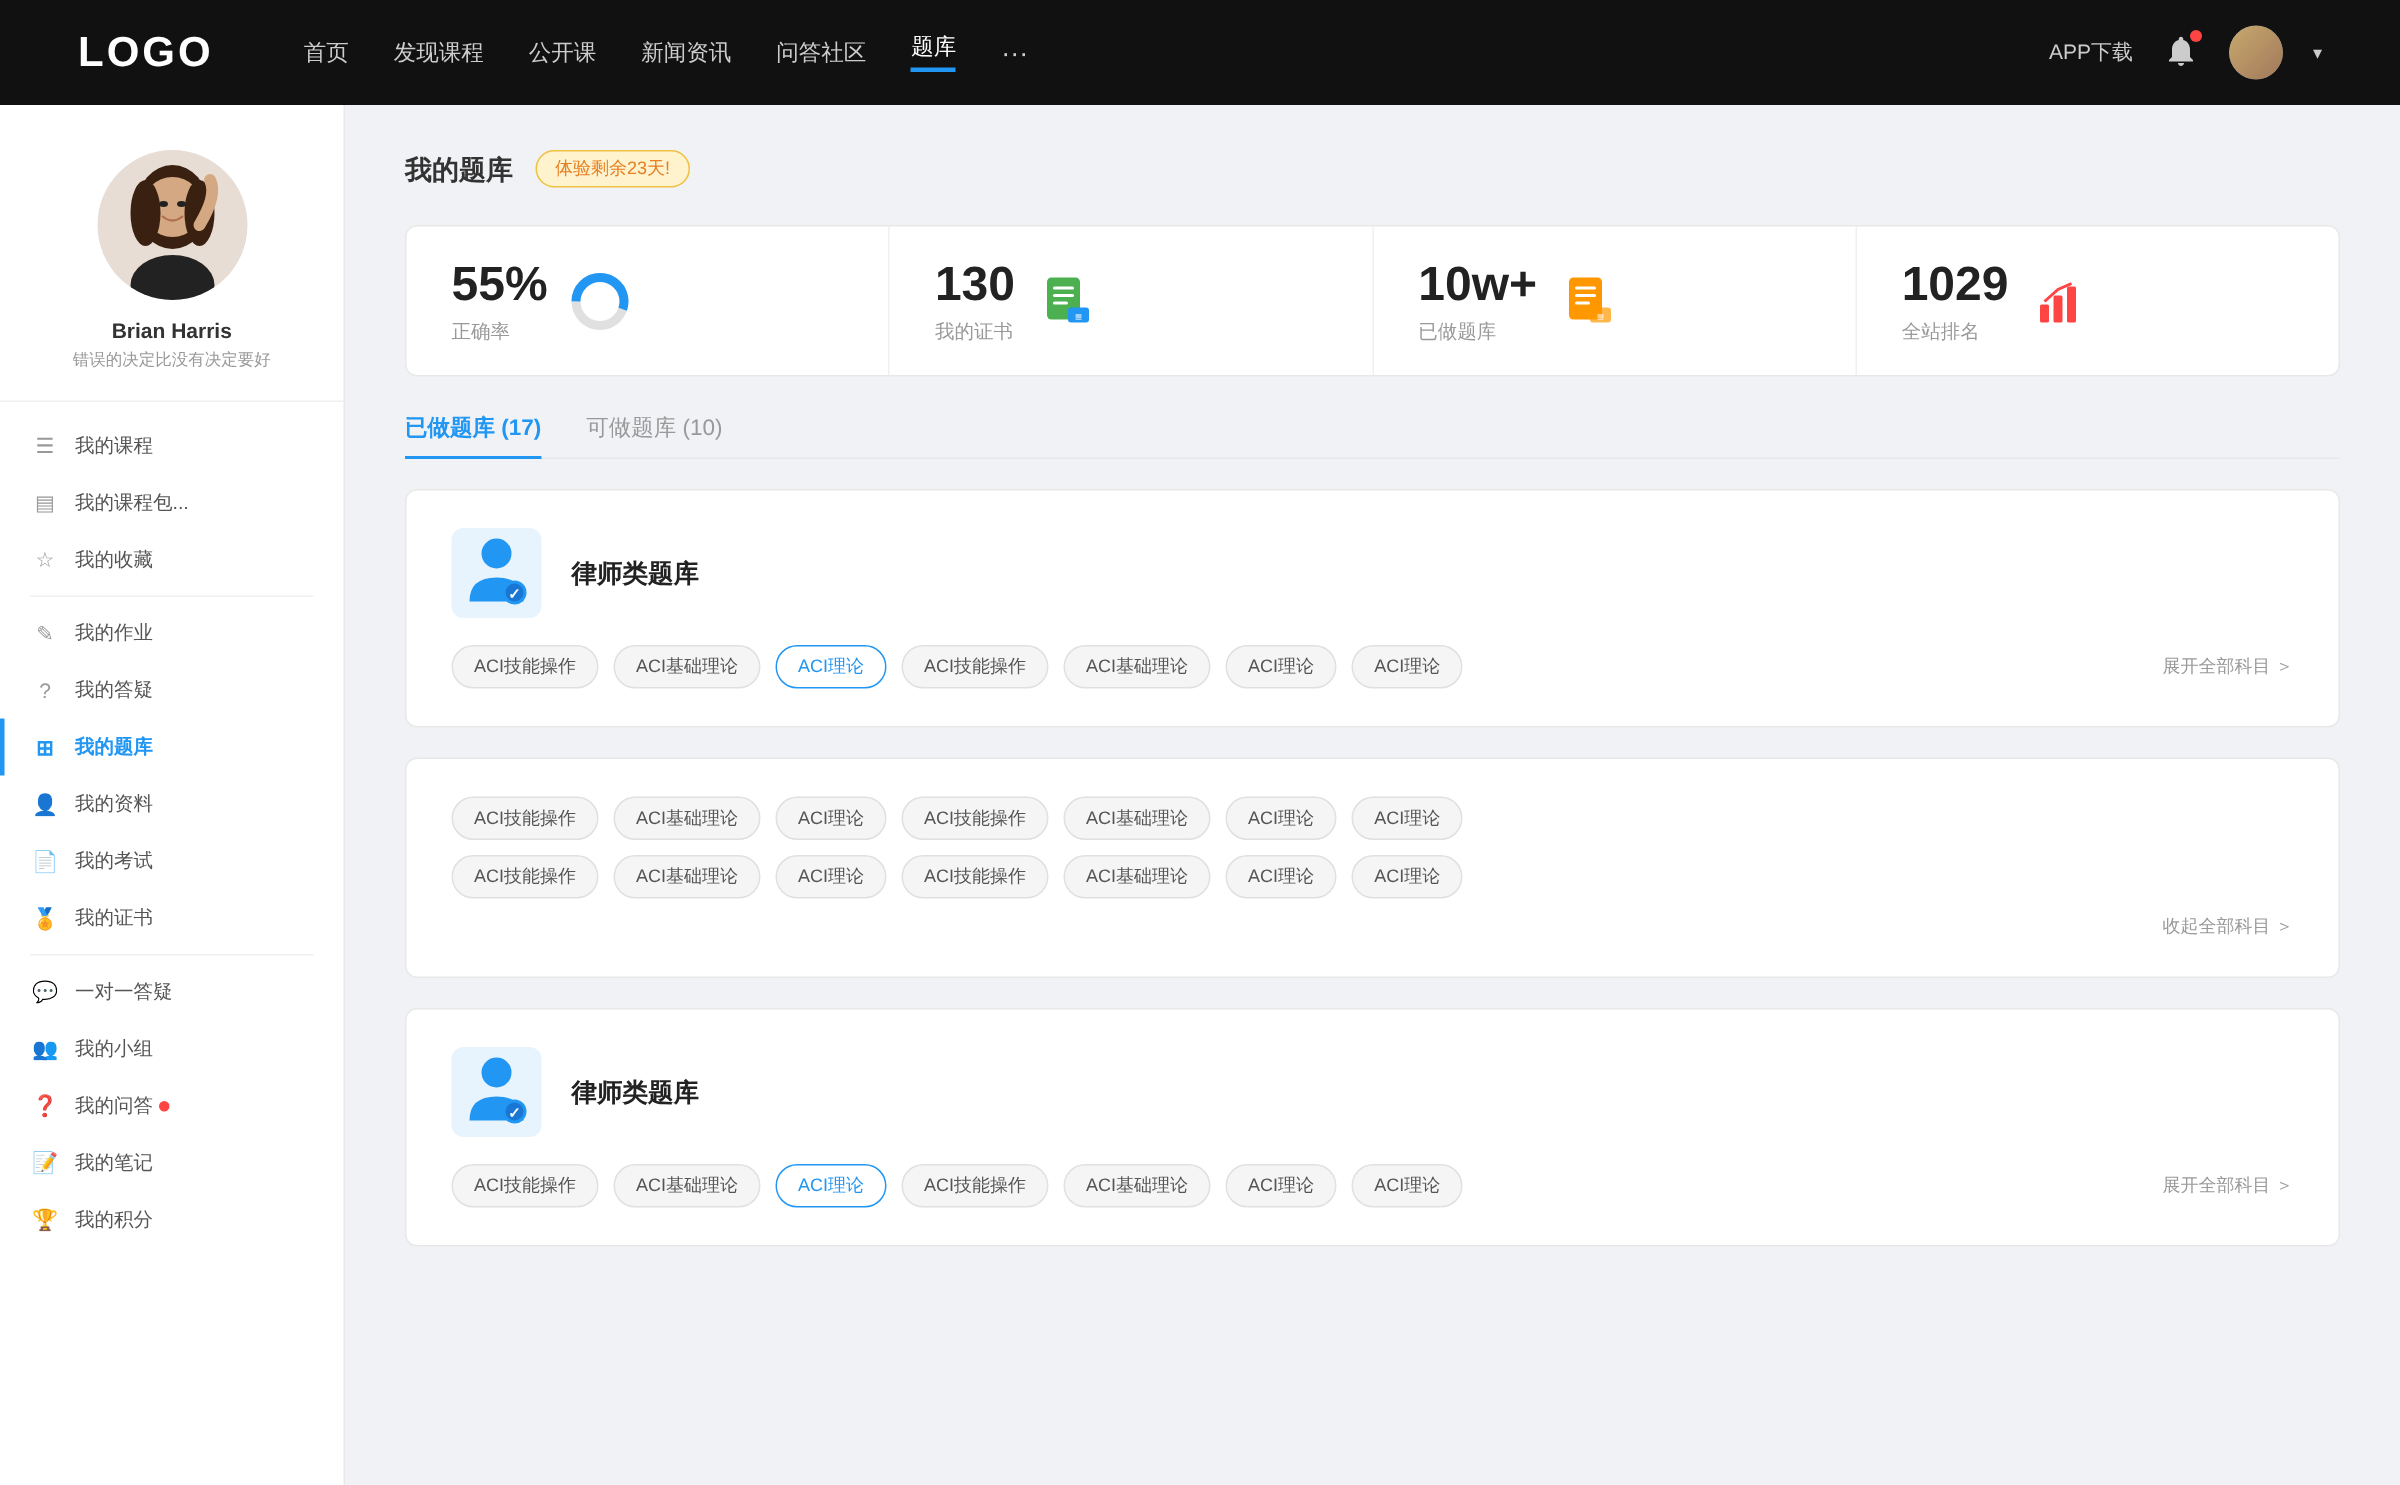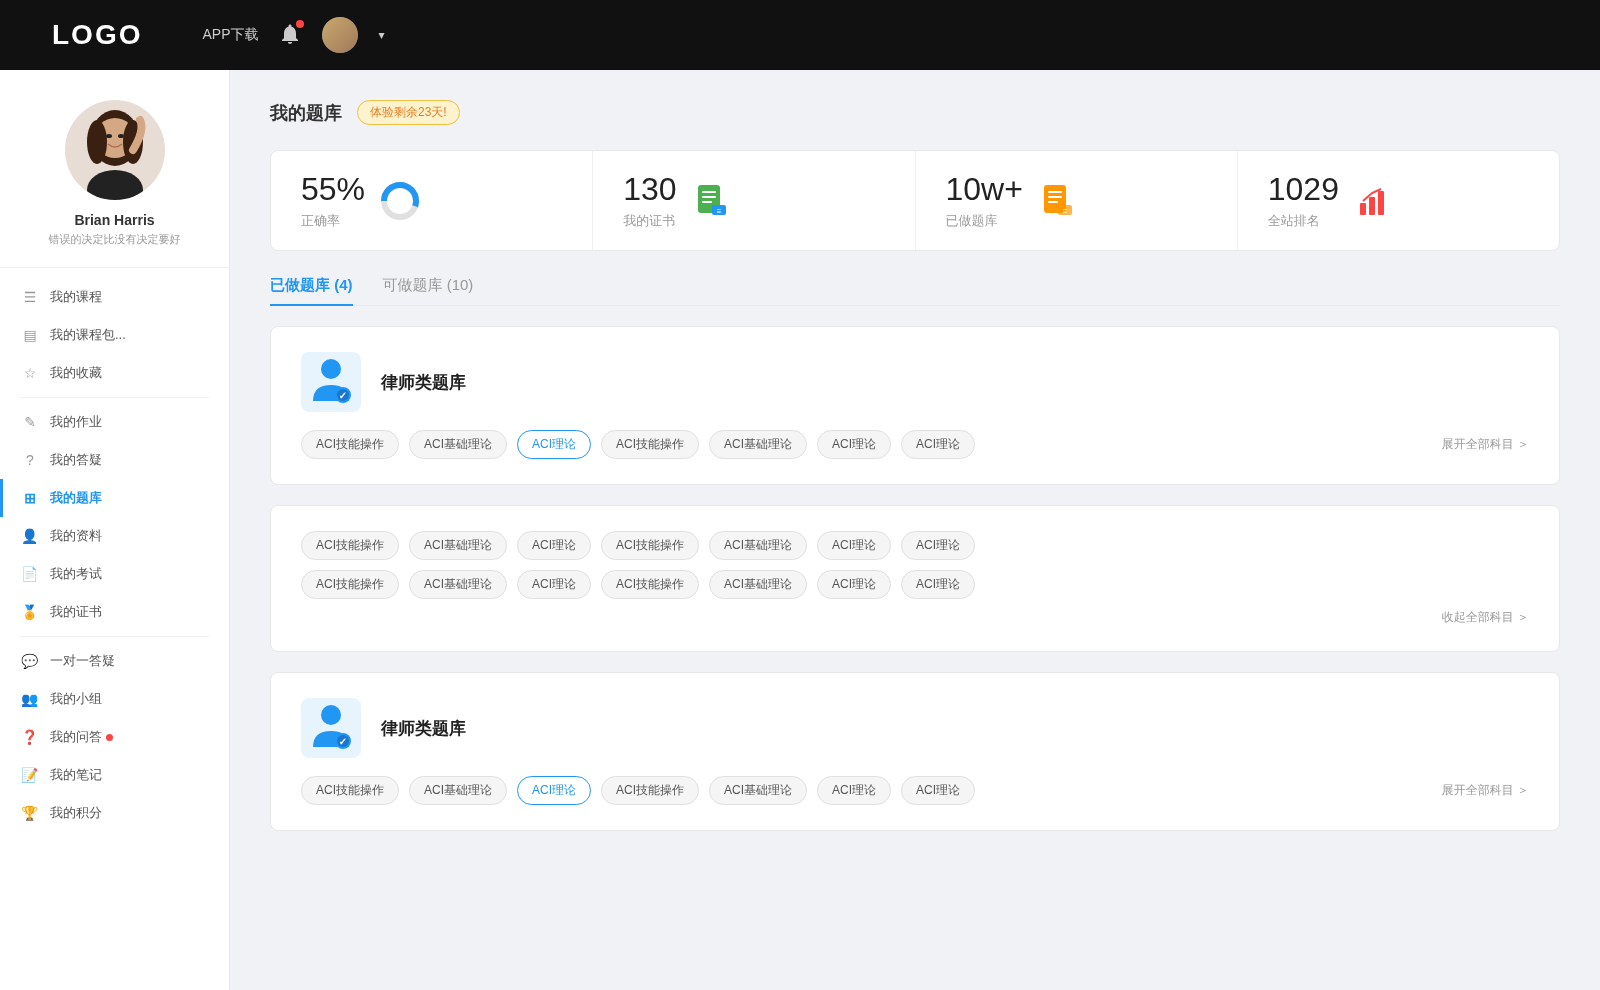--- a/index.html
+++ b/index.html
@@ -212,21 +212,21 @@
       flex: 1;
       padding: 20px 30px;
       border-right: 1px solid #f0f0f0;
       display: flex;
       align-items: center;
       gap: 15px;
     }
     .stat-item:last-child { border-right: none; }
     .stat-value {
       font-size: 32px;
-      font-weight: 400;
+      font-weight: 700;
       color: #222;
     }
     .stat-label {
       font-size: 13px;
       color: #999;
       margin-top: 4px;
     }
     .stat-icon {
       width: 40px;
       height: 40px;
@@ -327,20 +327,29 @@
       font-size: 12px;
       cursor: pointer;
       margin-top: 8px;
     }
   </style>
 </head>
 <body>
 
 <nav class="navbar">
   <div class="navbar-logo">LOGO</div>
+  <div class="navbar-nav">
+    <a>首页</a>
+    <a>发现课程</a>
+    <a>公开课</a>
+    <a>新闻资讯</a>
+    <a>问答社区</a>
+    <a class="active">题库</a>
+    <span class="dots">···</span>
+  </div>
   <div class="navbar-right">
     <span class="app-download">APP下载</span>
     <span class="notification-icon">
       <svg viewBox="0 0 24 24">
           <path d="M12 22c1.1 0 2-.9 2-2h-4c0 1.1.9 2 2 2zm6-6v-5c0-3.07-1.64-5.64-4.5-6.32V4c0-.83-.67-1.5-1.5-1.5s-1.5.67-1.5 1.5v.68C7.63 5.36 6 7.92 6 11v5l-2 2v1h16v-1l-2-2z"></path>
         </svg>
       <span class="notification-dot"></span>
     </span>
     <div class="user-avatar-nav">
       <div class="user-avatar-nav-img"></div>
@@ -507,21 +516,21 @@
             <rect x="4" y="20" width="6" height="12" rx="1" fill="#f44"></rect>
             <rect x="13" y="14" width="6" height="18" rx="1" fill="#f44"></rect>
             <rect x="22" y="8" width="6" height="24" rx="1" fill="#f44"></rect>
             <polyline points="7,18 16,10 25,6" stroke="#f44" stroke-width="2" fill="none" marker-end="url(#arrow)"></polyline>
           </svg>
         </div>
       </div>
     </div>
 
     <div class="tabs">
-      <div class="tab active">已做题库 (4)</div>
+      <div class="tab active">已做题库 (17)</div>
       <div class="tab">可做题库 (10)</div>
     </div>
 
     <div class="bank-card">
       <div class="bank-card-header">
         <div class="bank-card-icon">
           <svg width="44" height="50" viewBox="0 0 44 50">
             <circle cx="22" cy="12" r="10" fill="#2196F3"></circle>
             <path d="M4 44 Q4 28 22 28 Q40 28 40 44" fill="#2196F3"></path>
             <circle cx="34" cy="38" r="8" fill="#2196F3"></circle>

